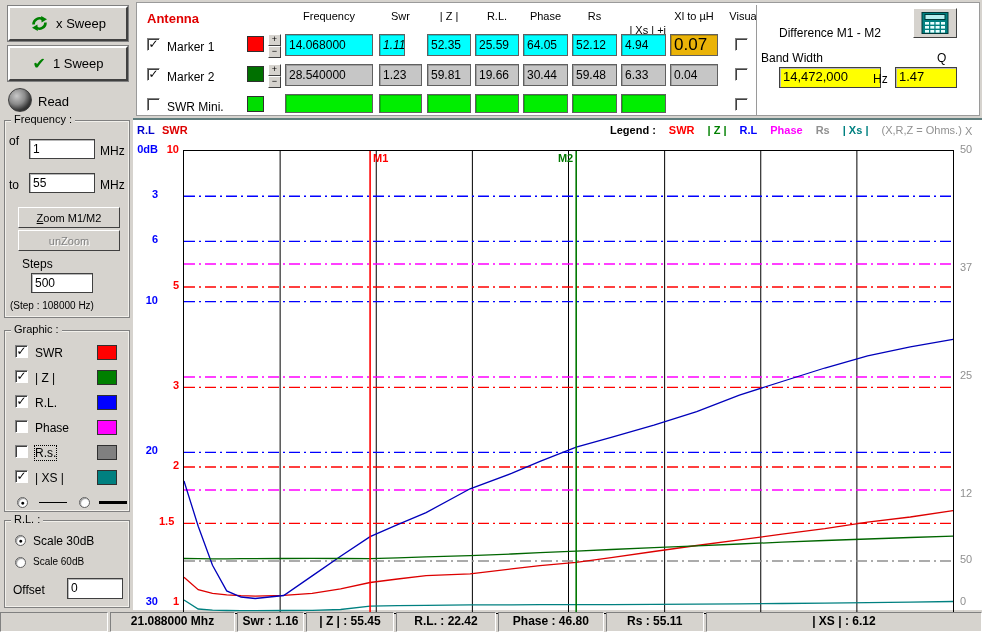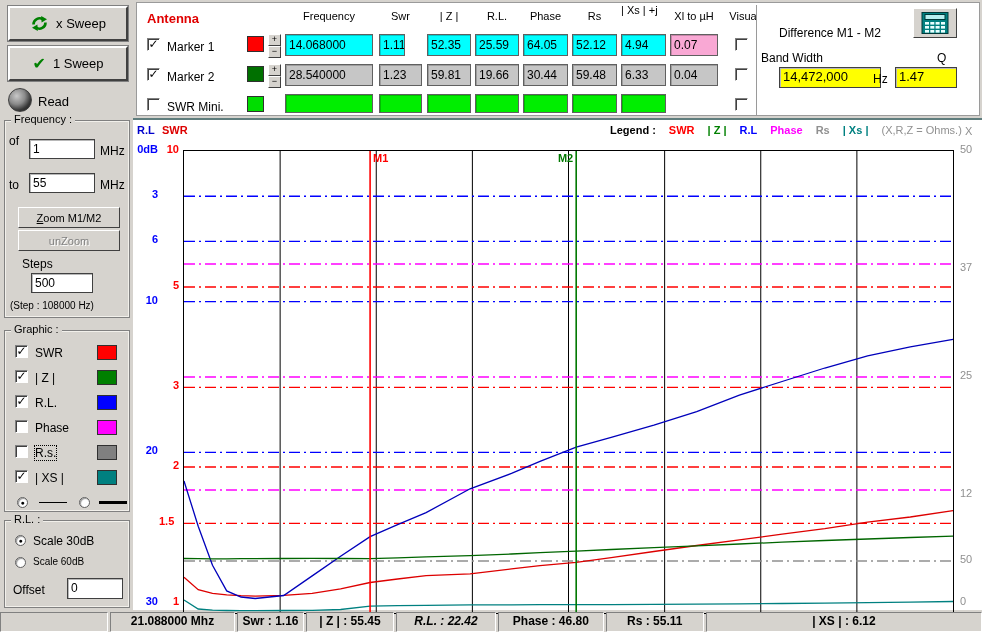--- a/index.html
+++ b/index.html
@@ -94,36 +94,36 @@
   <span class="cb" style="left:10px; top:95px;"></span>
   <span class="lbl" style="left:30px; top:97px; font-size:12px;">SWR Mini.</span>
 
   <div id="marker-table">
       <span style="position: absolute; left: 148px; top: 7px; width: 88px; text-align: center; font-size: 11px;">Frequency</span>
       <span style="position: absolute; left: 242px; top: 7px; width: 43px; text-align: center; font-size: 11px;">Swr</span>
       <span style="position: absolute; left: 290px; top: 7px; width: 44px; text-align: center; font-size: 11px;">| Z |</span>
       <span style="position: absolute; left: 338px; top: 7px; width: 44px; text-align: center; font-size: 11px;">R.L.</span>
       <span style="position: absolute; left: 386px; top: 7px; width: 45px; text-align: center; font-size: 11px;">Phase</span>
       <span style="position: absolute; left: 435px; top: 7px; width: 45px; text-align: center; font-size: 11px;">Rs</span>
-      <span style="position: absolute; left: 484px; top: 1px; width: 45px; text-align: left; font-size: 11px;">| Xs | +j</span>
+      <span style="position: absolute; left: 484px; top: 21px; width: 45px; text-align: right; font-size: 11px;">| Xs | +j</span>
       <span style="position: absolute; left: 533px; top: 7px; width: 48px; text-align: center; font-size: 11px;">Xl to µH</span>
       <span style="position: absolute; left: 578px; top: 7px; width: 56px; text-align: center; font-size: 11px;">Visua</span>
       <span style="position: absolute; left: 110px; top: 33px; width: 17px; height: 16px; border: 1px solid rgb(48, 48, 48); background: rgb(255, 0, 0);"></span>
       <span class="spinner" style="position: absolute; left: 131px; top: 31px; width: 13px; height: 24px;">
         <span>+</span>
         <span>−</span>
       </span>
       <span style="position: absolute; left: 148px; top: 31px; width: 88px; height: 22px; background: rgb(0, 255, 255); border: 1px solid rgb(96, 96, 96); box-shadow: rgba(0, 0, 0, 0.2) 1px 1px 0px inset; font-size: 12px; line-height: 20px; padding-left: 3px; overflow: hidden;">14.068000</span>
-      <span style="position: absolute; left: 242px; top: 31px; width: 26px; height: 22px; background: rgb(0, 255, 255); border: 1px solid rgb(96, 96, 96); box-shadow: rgba(0, 0, 0, 0.2) 1px 1px 0px inset; font-size: 12px; line-height: 20px; padding-left: 3px; overflow: hidden;">1.11</span>
+      <span style="position: absolute; left: 242px; top: 31px; width: 26px; height: 22px; background: rgb(0, 255, 255); border: 1px solid rgb(96, 96, 96); box-shadow: rgba(0, 0, 0, 0.2) 1px 1px 0px inset; font-size: 12px; line-height: 20px; padding-left: 3px; overflow: hidden; font-style: italic;">1.11</span>
       <span style="position: absolute; left: 290px; top: 31px; width: 44px; height: 22px; background: rgb(0, 255, 255); border: 1px solid rgb(96, 96, 96); box-shadow: rgba(0, 0, 0, 0.2) 1px 1px 0px inset; font-size: 12px; line-height: 20px; padding-left: 3px; overflow: hidden;">52.35</span>
       <span style="position: absolute; left: 338px; top: 31px; width: 44px; height: 22px; background: rgb(0, 255, 255); border: 1px solid rgb(96, 96, 96); box-shadow: rgba(0, 0, 0, 0.2) 1px 1px 0px inset; font-size: 12px; line-height: 20px; padding-left: 3px; overflow: hidden;">25.59</span>
       <span style="position: absolute; left: 386px; top: 31px; width: 45px; height: 22px; background: rgb(0, 255, 255); border: 1px solid rgb(96, 96, 96); box-shadow: rgba(0, 0, 0, 0.2) 1px 1px 0px inset; font-size: 12px; line-height: 20px; padding-left: 3px; overflow: hidden;">64.05</span>
       <span style="position: absolute; left: 435px; top: 31px; width: 45px; height: 22px; background: rgb(0, 255, 255); border: 1px solid rgb(96, 96, 96); box-shadow: rgba(0, 0, 0, 0.2) 1px 1px 0px inset; font-size: 12px; line-height: 20px; padding-left: 3px; overflow: hidden;">52.12</span>
       <span style="position: absolute; left: 484px; top: 31px; width: 45px; height: 22px; background: rgb(0, 255, 255); border: 1px solid rgb(96, 96, 96); box-shadow: rgba(0, 0, 0, 0.2) 1px 1px 0px inset; font-size: 12px; line-height: 20px; padding-left: 3px; overflow: hidden;">4.94</span>
-      <span style="position: absolute; left: 533px; top: 31px; width: 48px; height: 22px; background: #f9a8d4; border: 1px solid rgb(96, 96, 96); box-shadow: rgba(0, 0, 0, 0.2) 1px 1px 0px inset; font-size: 12px; line-height: 20px; padding-left: 3px; overflow: hidden;">0.07</span>
+      <span style="position: absolute; left: 533px; top: 31px; width: 48px; height: 22px; background: #eab308; border: 1px solid rgb(96, 96, 96); box-shadow: rgba(0, 0, 0, 0.2) 1px 1px 0px inset; font-size: 17px; line-height: 20px; padding-left: 3px; overflow: hidden;">0.07</span>
       <span class="cb" style="position: absolute; left: 598px; top: 35px;"></span>
       <span style="position: absolute; left: 110px; top: 63px; width: 17px; height: 16px; border: 1px solid rgb(48, 48, 48); background: rgb(0, 112, 0);"></span>
       <span class="spinner" style="position: absolute; left: 131px; top: 61px; width: 13px; height: 24px;">
         <span>+</span>
         <span>−</span>
       </span>
       <span style="position: absolute; left: 148px; top: 61px; width: 88px; height: 22px; background: rgb(198, 198, 198); border: 1px solid rgb(96, 96, 96); box-shadow: rgba(0, 0, 0, 0.2) 1px 1px 0px inset; font-size: 12px; line-height: 20px; padding-left: 3px; overflow: hidden;">28.540000</span>
       <span style="position: absolute; left: 242px; top: 61px; width: 43px; height: 22px; background: rgb(198, 198, 198); border: 1px solid rgb(96, 96, 96); box-shadow: rgba(0, 0, 0, 0.2) 1px 1px 0px inset; font-size: 12px; line-height: 20px; padding-left: 3px; overflow: hidden;">1.23</span>
       <span style="position: absolute; left: 290px; top: 61px; width: 44px; height: 22px; background: rgb(198, 198, 198); border: 1px solid rgb(96, 96, 96); box-shadow: rgba(0, 0, 0, 0.2) 1px 1px 0px inset; font-size: 12px; line-height: 20px; padding-left: 3px; overflow: hidden;">59.81</span>
       <span style="position: absolute; left: 338px; top: 61px; width: 44px; height: 22px; background: rgb(198, 198, 198); border: 1px solid rgb(96, 96, 96); box-shadow: rgba(0, 0, 0, 0.2) 1px 1px 0px inset; font-size: 12px; line-height: 20px; padding-left: 3px; overflow: hidden;">19.66</span>
@@ -295,17 +295,17 @@
       <span style="position: absolute; left: 827px; top: 475px; width: 20px; color: rgb(144, 144, 144); font-size: 11px;">0</span>
       <span style="position: absolute; left: 827px; top: 433px; width: 20px; color: rgb(144, 144, 144); font-size: 11px;">50</span>
     </div>
 </div>
 
 <div id="statusbar" class="abs">
     <div class="status-seg" style="width: 110px;"></div>
     <div class="status-seg" style="width: 128px;">21.088000 Mhz</div>
     <div class="status-seg" style="width: 68px;">Swr : 1.16</div>
     <div class="status-seg" style="width: 90px;">| Z | : 55.45</div>
-    <div class="status-seg" style="width: 102px; font-style: italic;">R.L. : 22.42</div>
+    <div class="status-seg" style="width: 102px;">R.L. : 22.42</div>
     <div class="status-seg" style="width: 108px;">Phase : 46.80</div>
     <div class="status-seg" style="width: 100px;">Rs : 55.11</div>
     <div class="status-seg" style="width: 282px;">| XS | : 6.12</div>
   </div>
 
 </body></html>

